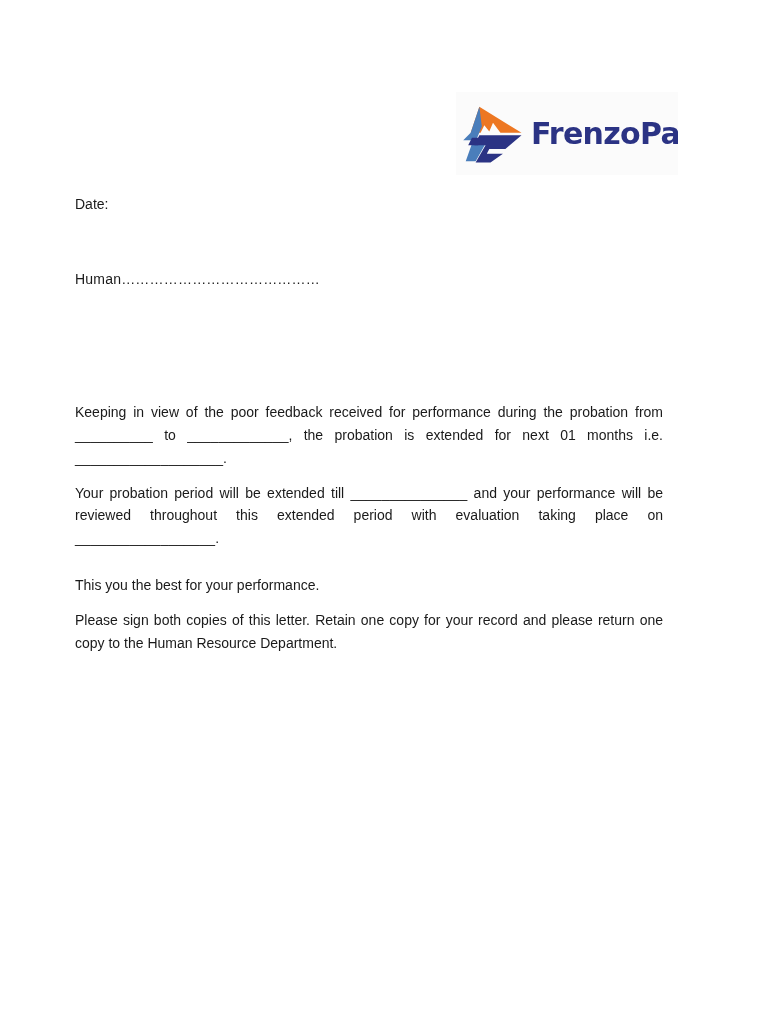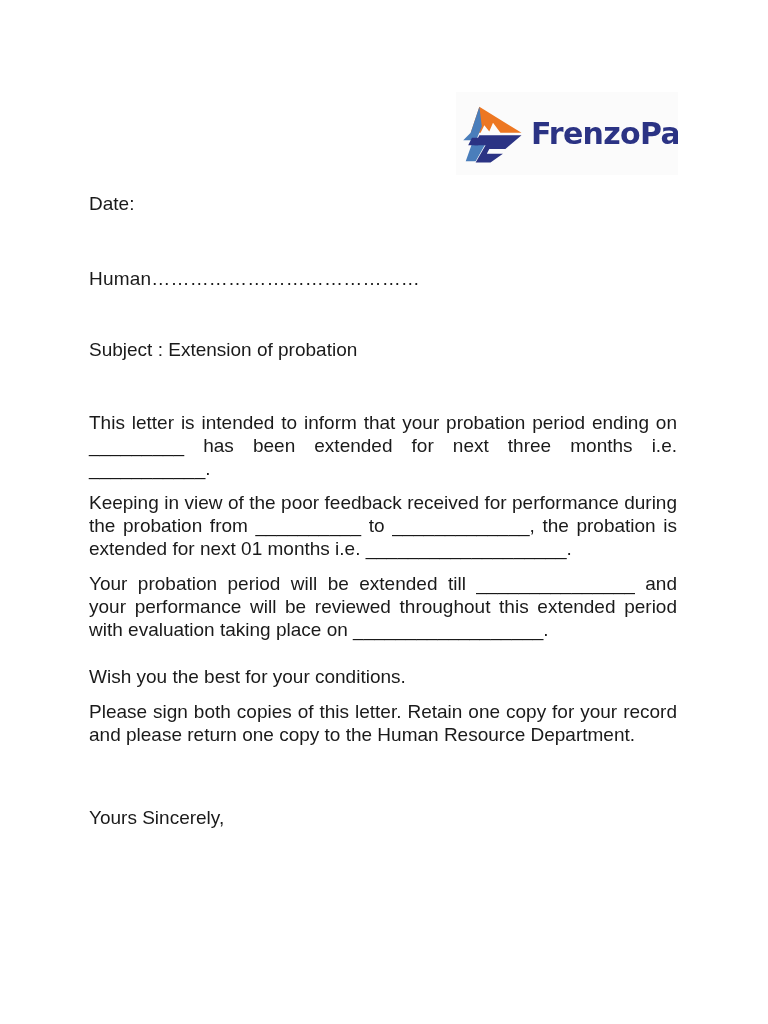--- a/index.html
+++ b/index.html
@@ -47,25 +47,25 @@
     font-size: 30px;
     letter-spacing: -0.7px;
     color: #2b3384;
     line-height: 1;
     white-space: nowrap;
   }
 
   
   .letter-body {
     position: absolute;
-    left: 89px;
+    left: 75px;
     top: 193px;
     width: 588px;
     color: #1a1a1a;
-    font-size: 19px;
+    font-size: 14px;
     line-height: 22.9px;
   }
   .letter-body p {
     margin: 0;
   }
 
   
   .gap-date    { height: 52px; }
   .gap-dear    { height: 48px; }
   .gap-subject { height: 50px; }
@@ -100,36 +100,33 @@
   </div>
 
   <div class="letter-body">
 
     <p>Date:</p>
     <div class="gap-date"></div>
 
     <p class="dots">Human……………………………………</p>
     <div class="gap-dear"></div>
 
-    <p>Subject : Extension of probation</p>
     <div class="gap-subject"></div>
 
-    <p class="para-just">This letter is intended to inform that your probation period ending on _________ has been extended for next three months i.e. ___________.</p>
     <div class="gap-small"></div>
 
     <p class="para-just">Keeping in view of the poor feedback received for performance during the probation from __________ to _____________, the probation is extended for next 01 months i.e. ___________________.</p>
     <div class="gap-small"></div>
 
     <p class="para-just">Your probation period will be extended till _______________ and your performance will be reviewed throughout this extended period with evaluation taking place on __________________.</p>
     <div class="gap-small"></div>
 
     <div class="gap-small"></div>
 
-    <p>Wish you the best for your conditions.</p>
+    <p>This you the best for your performance.</p>
     <div class="gap-small"></div>
 
     <p class="para-just">Please sign both copies of this letter. Retain one copy for your record and please return one copy to the Human Resource Department.</p>
 
     <div class="gap-sign"></div>
-    <p>Yours Sincerely,</p>
   </div>
 
 </div>
 
 </body></html>

